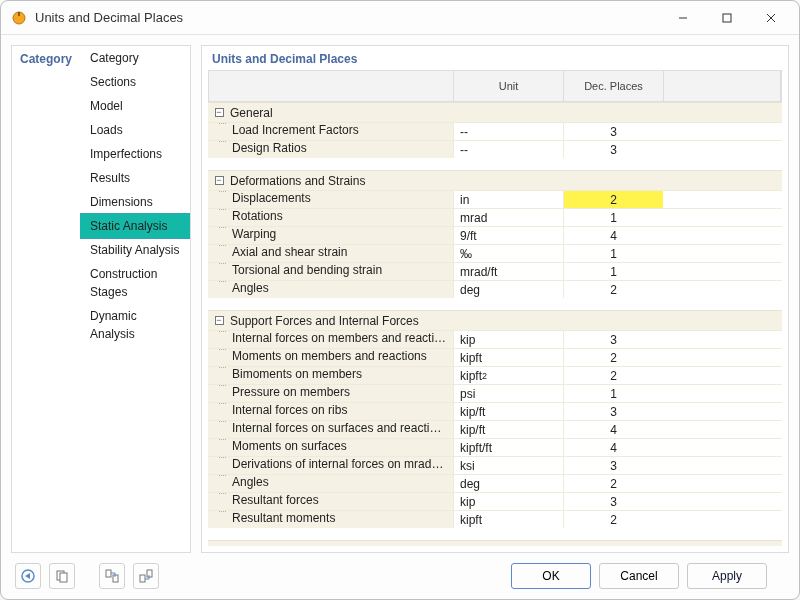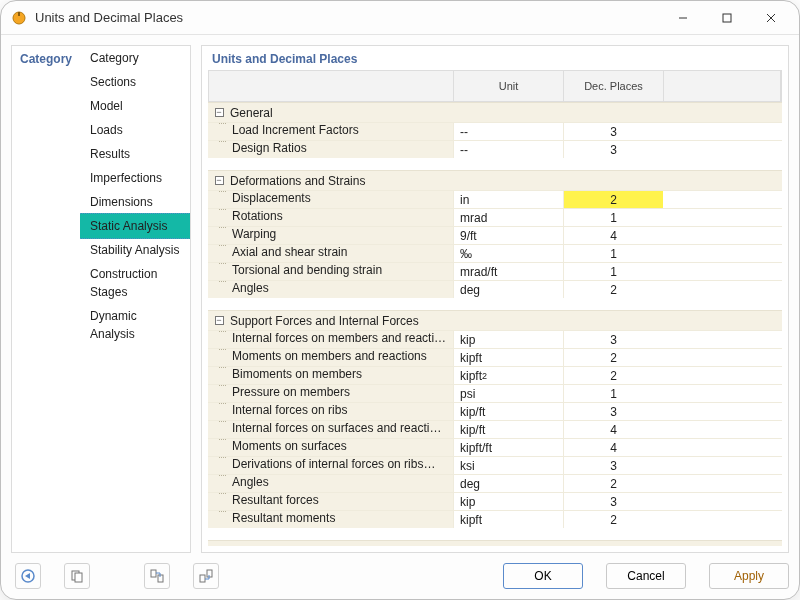--- a/index.html
+++ b/index.html
@@ -1,17 +1,17 @@
 <!DOCTYPE html>
 <html><head>
 <meta charset="utf-8">
 <style>
   * { box-sizing: border-box; }
   html, body { margin:0; padding:0; width:800px; height:600px; font-family:"Segoe UI",Tahoma,sans-serif; font-size:12px; color:#222; background:#fff; overflow:hidden;}
-  .window { width:800px; height:600px; border:1px solid #bfbfbf; border-radius:16px; display:flex; flex-direction:column; background:#fdfdfd; box-shadow:0 4px 20px rgba(0,0,0,0.12);}
+  .window { width:800px; height:600px; border:1px solid #bfbfbf; border-radius:8px; display:flex; flex-direction:column; background:#fdfdfd; box-shadow:0 4px 20px rgba(0,0,0,0.12);}
   .titlebar { height:34px; display:flex; align-items:center; padding:0 6px 0 10px; border-bottom:1px solid #e4e4e4;}
   .titlebar .icon { width:16px;height:16px;margin-right:8px;}
   .titlebar .title { flex:1; font-size:13px; color:#333;}
   .winbtn { width:44px;height:30px;display:flex;align-items:center;justify-content:center;border-radius:4px;}
   .body { flex:1; display:flex; padding:10px 10px 0 10px; gap:10px; min-height:0;}
   .catpanel { width:180px; border:1px solid #dcdcdc; background:#fff; display:flex; flex-direction:row;}
   .catpanel .header { color:#4a6aa0; font-weight:600; padding:6px 8px 4px 8px; font-size:12px;}
   .catlist { flex:1; overflow:auto;}
   .catitem { padding:3px 10px; line-height:18px; cursor:default;}
   .catitem.sel { background:#14b8a6; border:1px dotted #5a8acb; margin:-1px;}
@@ -29,27 +29,27 @@
   .datarow{display:flex;align-items:flex-start;height:18px;background:#f5f1e4;border-top:1px solid #efebdc;}
   .datarow .indent{width:22px;position:relative;}
   .datarow .indent::before{content:"";position:absolute;left:11px;top:0;bottom:0;border-left:1px dotted #b8b29b;}
   .datarow .indent::after{content:"";position:absolute;left:11px;top:50%;width:7px;border-top:1px dotted #b8b29b;}
   .datarow .lbl{flex:0 0 223px;padding-left:2px;white-space:nowrap;overflow:hidden;text-overflow:ellipsis;}
   .datarow .unit{flex:0 0 110px;padding-left:6px;background:#fff;border-left:1px solid #efebdc;height:100%;display:flex;align-items:center;}
   .datarow .dec{flex:0 0 100px;text-align:center;background:#fff;border-left:1px solid #efebdc;height:100%;display:flex;align-items:center;justify-content:center;}
   .datarow .tail{flex:1;background:#fff;height:100%;}
   .datarow .dec.hl{background:#fff34d;}
   .spacer{height:12px;background:#fff;}
-  .footer{height:46px;display:flex;align-items:center;padding:0 10px 0 14px;gap:23px;}
+  .footer{height:46px;display:flex;align-items:center;padding:0 32px 0 14px;gap:8px;}
   .footer .ico{width:26px;height:26px;border:1px solid #d2d2d2;border-radius:3px;background:#fdfdfd;display:flex;align-items:center;justify-content:center;}
   .footer .ico svg{width:16px;height:16px;}
   .footer .spacer2{flex:1;}
   .footer button{min-width:80px;height:26px;border:1px solid #c9c9c9;border-radius:3px;background:#fdfdfd;font-size:12px;padding:0 14px;cursor:pointer;}
   .footer button.primary{border-color:#5a8acb;}
-  .footer button:disabled{color:#a16207;}
+  .footer button:disabled{color:#0f172a;}
   sup{font-size:9px;}
 </style>
 </head>
 <body>
 <div class="window">
 
   <div class="titlebar">
     <span class="icon">
       <svg viewBox="0 0 16 16">
           <circle cx="8" cy="8" r="6" fill="#f5a623" stroke="#b47a10"></circle>
@@ -76,22 +76,22 @@
   </div>
 
   <div class="body">
     <div class="catpanel">
       <div class="header">Category</div>
       <div class="catlist" id="catlist">
           <div class="catitem">Category</div>
           <div class="catitem">Sections</div>
           <div class="catitem">Model</div>
           <div class="catitem">Loads</div>
+          <div class="catitem">Imperfections</div>
           <div class="catitem">Results</div>
-          <div class="catitem">Imperfections</div>
           <div class="catitem">Dimensions</div>
           <div class="catitem sel">Static Analysis</div>
           <div class="catitem">Stability Analysis</div>
           <div class="catitem">Construction Stages</div>
           <div class="catitem">Dynamic Analysis</div>
         </div>
     </div>
     <div class="mainpanel">
       <div class="header">Units and Decimal Places</div>
       <div class="tablewrap">
@@ -222,21 +222,21 @@
             </div>
             <div class="datarow">
               <span class="indent"></span>
               <span class="lbl">Moments on surfaces</span>
               <span class="unit">kipft/ft</span>
               <span class="dec">4</span>
               <span class="tail"></span>
             </div>
             <div class="datarow">
               <span class="indent"></span>
-              <span class="lbl">Derivations of internal forces on ribs…</span>
+              <span class="lbl">Derivations of internal forces on mrad…</span>
               <span class="unit">ksi</span>
               <span class="dec">3</span>
               <span class="tail"></span>
             </div>
             <div class="datarow">
               <span class="indent"></span>
               <span class="lbl">Angles</span>
               <span class="unit">deg</span>
               <span class="dec">2</span>
               <span class="tail"></span>

